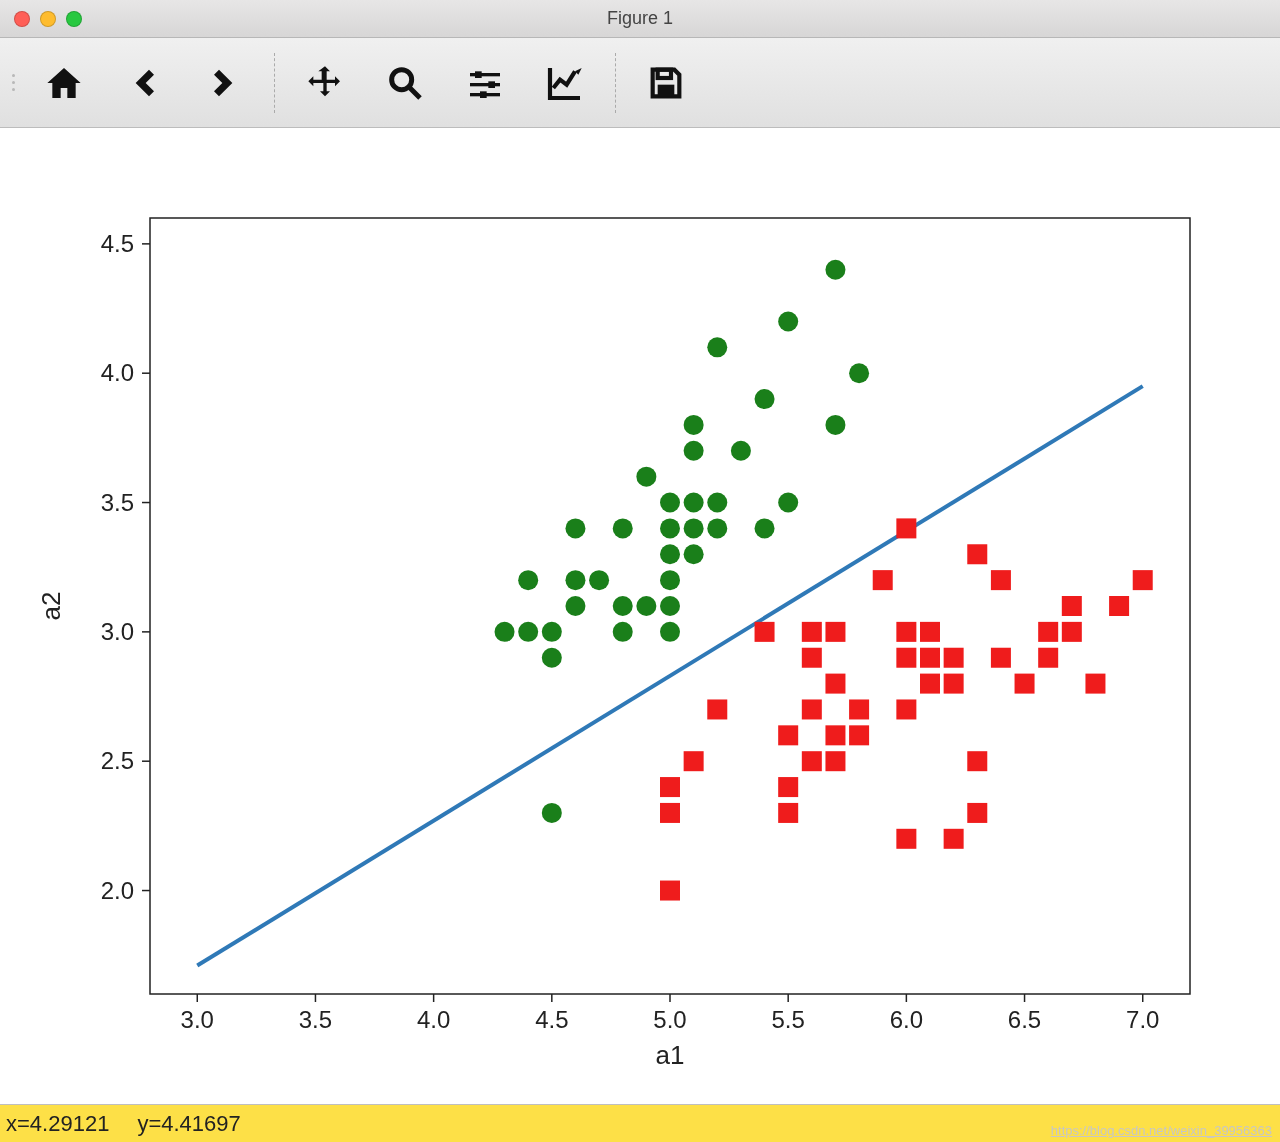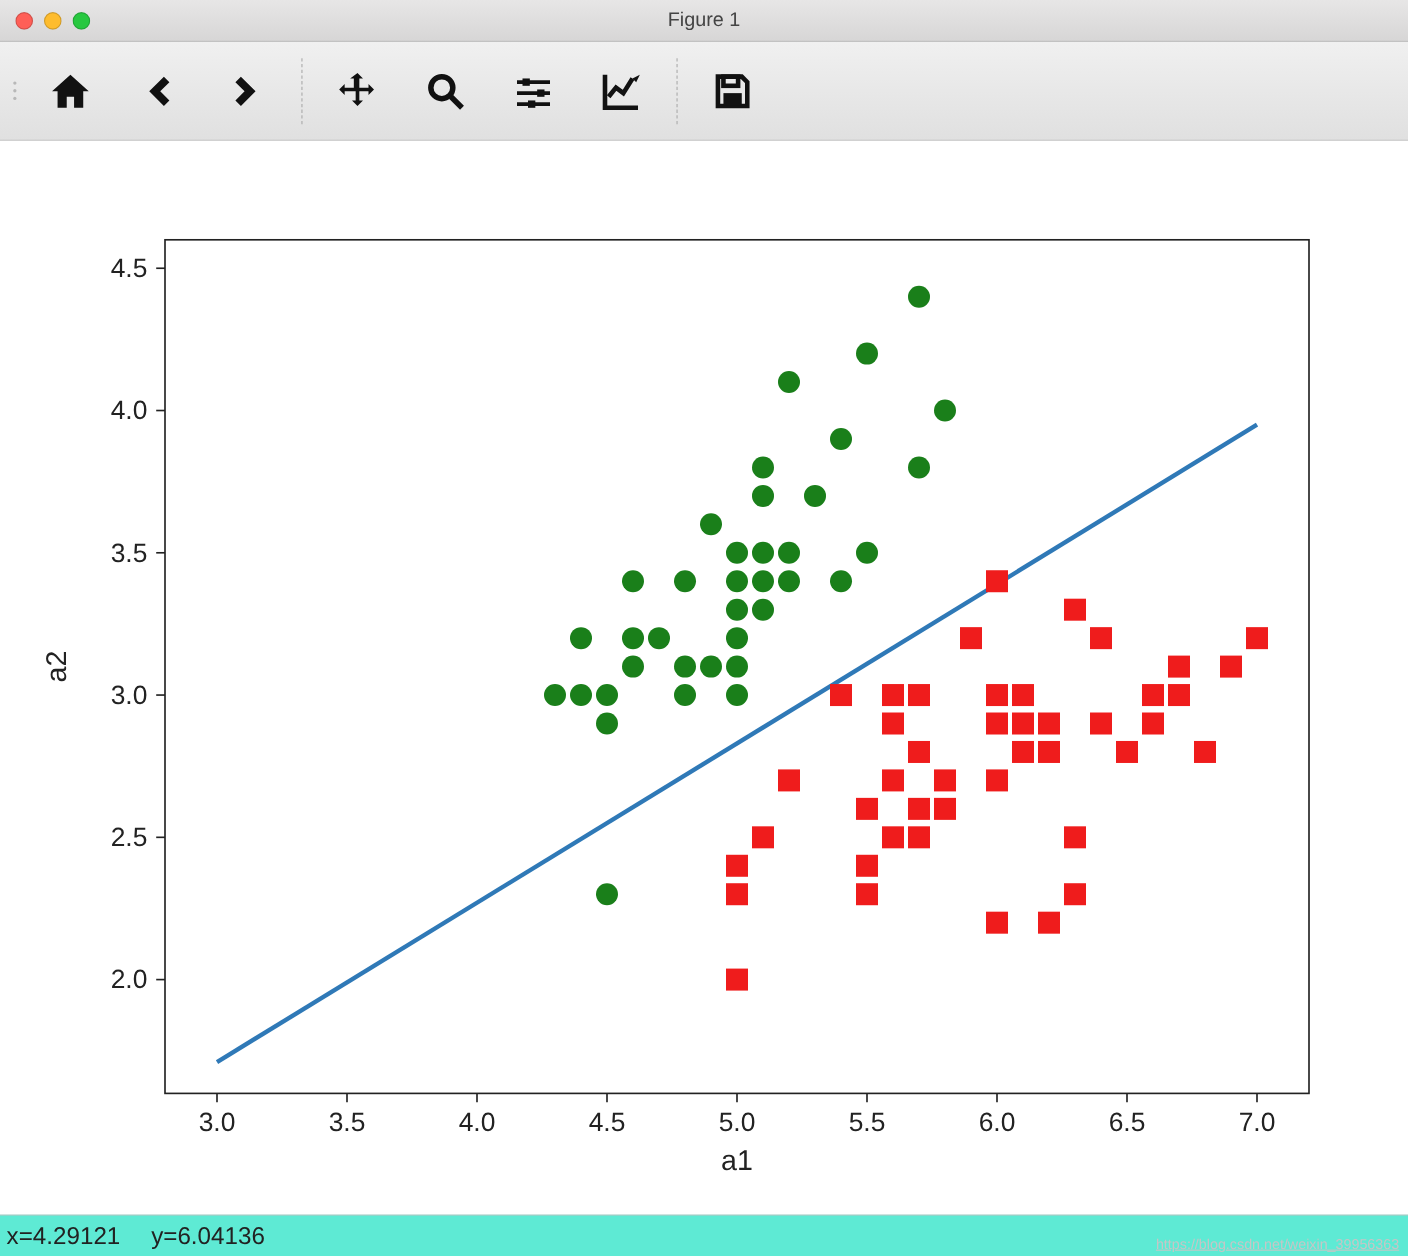--- a/index.html
+++ b/index.html
@@ -15,21 +15,21 @@
   .toolbar { height: 90px; display: flex; align-items: center; background: linear-gradient(#f0f0f0,#e0e0e0); border-bottom: 1px solid #bcbcbc; padding: 0 6px; }
   .grip { width: 10px; display: flex; flex-direction: column; gap: 4px; align-items: center; margin: 0 6px 0 2px; }
   .grip span { width: 3px; height: 3px; background: #b8b8b8; border-radius: 50%; }
   .tbtn { width: 80px; height: 70px; display: flex; align-items: center; justify-content: center; color: #111; cursor: default; }
   .tbtn svg { width: 40px; height: 40px; }
   .sep { width: 1px; height: 60px; border-left: 1px dashed #aaa; margin: 0 10px; }
   .plotwrap { flex: 1; background: #fff; position: relative; }
   svg.plot { width: 100%; height: 100%; display: block; }
   .axis-label { font-size: 26px; fill: #222; }
   .tick-label { font-size: 24px; fill: #222; }
-  .statusbar { height: 38px; display: flex; align-items: center; background: #5eead4; border-top: 1px solid #bfbfbf; font-size: 22px; color: #222; padding: 0 6px; gap: 28px; }
+  .statusbar { height: 38px; display: flex; align-items: center; background: #fde047; border-top: 1px solid #bfbfbf; font-size: 22px; color: #222; padding: 0 6px; gap: 28px; }
   .watermark { position: absolute; right: 8px; bottom: 4px; font-size: 13px; color: #c6c6c6; pointer-events: none; text-decoration: underline; }
 </style>
 </head>
 <body>
 
 <div class="window">
 
   <div class="titlebar">
     <div class="traffic">
       <div class="dot red"></div>
@@ -222,18 +222,18 @@
         <rect x="1132.7272727272725" y="442.13333333333327" width="20" height="20" fill="#ef1c1c"></rect>
         <rect x="660" y="649.0666666666666" width="20" height="20" fill="#ef1c1c"></rect>
       </svg>
   </div>
 
   <div class="statusbar">
     <span>
       <span>x</span>=<span>4.29121</span>
     </span>
     <span>
-      <span>y</span>=<span>6.04136</span>
+      <span>y</span>=<span>4.41697</span>
     </span>
   </div>
 
   <div class="watermark">https://blog.csdn.net/weixin_39956363</div>
 </div>
 
 </body></html>

